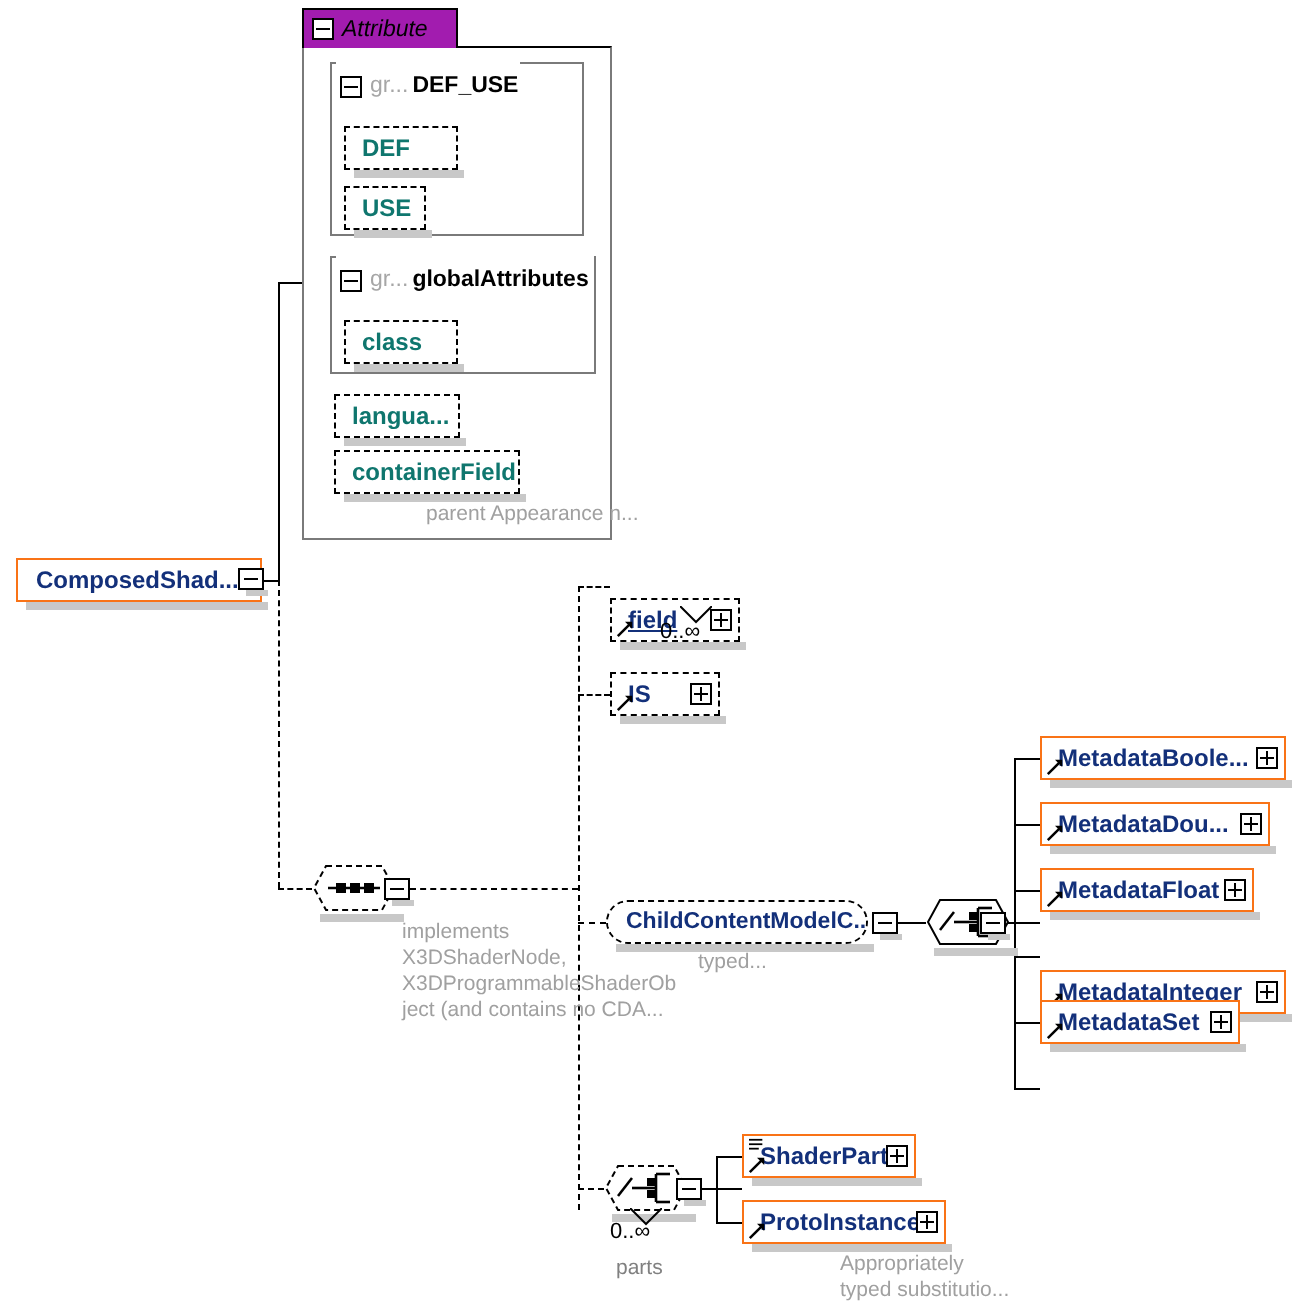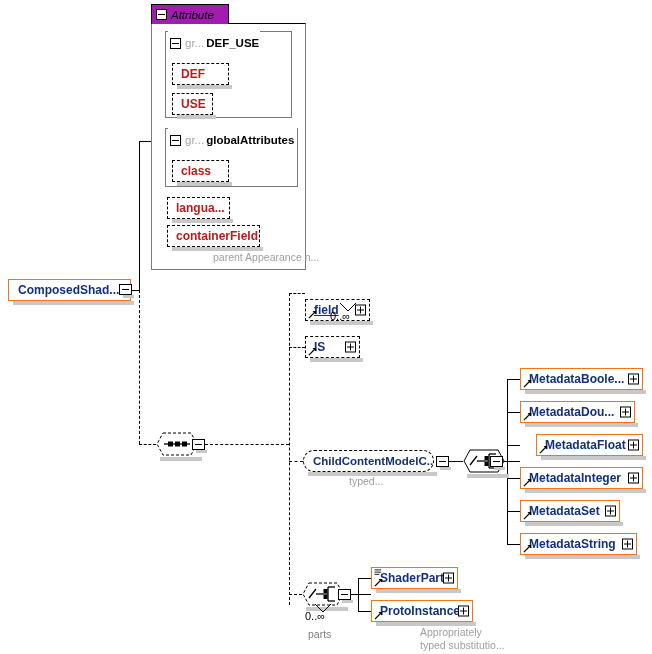--- a/index.html
+++ b/index.html
@@ -130,21 +130,21 @@
     right: -4px;
     bottom: -5px;
     height: 4px;
     background: #c8c8c8;
     z-index: -1;
   }
   .node .label {
     padding: 0 5px 0 8px;
     overflow: hidden;
   }
-  .node.attr .label { color: #b91c1c; }
+  .node.attr .label { color: #0f766e; }
   .node.root .label { color: #13307a; padding-left: 9px; }
 
   
   .refarrow {
     position: absolute;
     left: 2px;
     bottom: 1px;
     width: 9px;
     height: 9px;
     pointer-events: none;
@@ -378,20 +378,24 @@
       <path d="M7,1 L35,1 L41,12 L35,23 L7,23 L1,12 Z" fill="#fff" stroke="#000" stroke-width="1" stroke-dasharray="3,2"></path>
       <line x1="8" y1="12" x2="34" y2="12" stroke="#000" stroke-width="1.3"></line>
       <rect x="12" y="9.5" width="5" height="5" fill="#000"></rect>
       <rect x="19" y="9.5" width="5" height="5" fill="#000"></rect>
       <rect x="26" y="9.5" width="5" height="5" fill="#000"></rect>
     </svg>
   </div>
   <div class="ext-toggle" style="left:192px; top:439px;">
     <span class="shadow"></span>
   </div>
+  <div class="annot" style="left:158px; top:460px; width:140px;">implements
+X3DShaderNode,
+X3DProgrammableShaderOb
+ject (and contains no CDA...</div>
 
   <div class="node rounded-dashed" style="left:303px; top:450px; width:131px;">
     <span class="shadow"></span>
     <span class="label" style="padding-left:9px; font-size:11.5px;">ChildContentModelC...</span>
   </div>
   <div class="ext-toggle" style="left:436px; top:456px;">
     <span class="shadow"></span>
   </div>
   <div class="annot" style="left:306px; top:475px; width:90px;">typed...</div>
 
@@ -425,59 +429,50 @@
   <div class="node solid" style="left:520px; top:368px; width:123px;">
     <span class="shadow"></span>
     <svg class="refarrow" viewBox="0 0 10 10">
       <line x1="1" y1="9" x2="8" y2="2" stroke="#000" stroke-width="1.4"></line>
       <polygon points="9,1 9,5 5,1" fill="#000"></polygon>
     </svg>
     <span class="label">MetadataBoole...</span>
     <span class="expander"></span>
   </div>
 
-  <div class="node solid" style="left:536px; top:434px; width:107px;">
+  <div class="node solid" style="left:520px; top:434px; width:107px;">
     <span class="shadow"></span>
     <svg class="refarrow" viewBox="0 0 10 10">
       <line x1="1" y1="9" x2="8" y2="2" stroke="#000" stroke-width="1.4"></line>
       <polygon points="9,1 9,5 5,1" fill="#000"></polygon>
     </svg>
     <span class="label">MetadataFloat</span>
     <span class="expander"></span>
   </div>
 
-  <div class="node solid" style="left:520px; top:467px; width:123px;">
+  <div class="node solid" style="left:520px; top:485px; width:123px;">
     <span class="shadow"></span>
     <svg class="refarrow" viewBox="0 0 10 10">
       <line x1="1" y1="9" x2="8" y2="2" stroke="#000" stroke-width="1.4"></line>
       <polygon points="9,1 9,5 5,1" fill="#000"></polygon>
     </svg>
     <span class="label">MetadataInteger</span>
     <span class="expander"></span>
   </div>
 
   <div class="node solid" style="left:520px; top:500px; width:100px;">
     <span class="shadow"></span>
     <svg class="refarrow" viewBox="0 0 10 10">
       <line x1="1" y1="9" x2="8" y2="2" stroke="#000" stroke-width="1.4"></line>
       <polygon points="9,1 9,5 5,1" fill="#000"></polygon>
     </svg>
     <span class="label">MetadataSet</span>
     <span class="expander"></span>
   </div>
 
-  <div class="node solid" style="left:520px; top:533px; width:117px;">
-    <span class="shadow"></span>
-    <svg class="refarrow" viewBox="0 0 10 10">
-      <line x1="1" y1="9" x2="8" y2="2" stroke="#000" stroke-width="1.4"></line>
-      <polygon points="9,1 9,5 5,1" fill="#000"></polygon>
-    </svg>
-    <span class="label">MetadataString</span>
-    <span class="expander"></span>
-  </div>
 
   <div class="compositor" style="left:302px; top:582px;">
     <span class="shadow"></span>
     <svg width="42" height="24" viewBox="0 0 42 24">
       <path d="M7,1 L35,1 L41,12 L35,23 L7,23 L1,12 Z" fill="#fff" stroke="#000" stroke-width="1" stroke-dasharray="3,2"></path>
       <path d="M7,16 L14,7" stroke="#000" stroke-width="1.3" fill="none"></path>
       <line x1="14" y1="12" x2="26" y2="12" stroke="#000" stroke-width="1.3"></line>
       <line x1="26" y1="5" x2="26" y2="19" stroke="#000" stroke-width="1.3"></line>
       <line x1="26" y1="5" x2="33" y2="5" stroke="#000" stroke-width="1.3"></line>
       <line x1="26" y1="19" x2="33" y2="19" stroke="#000" stroke-width="1.3"></line>

